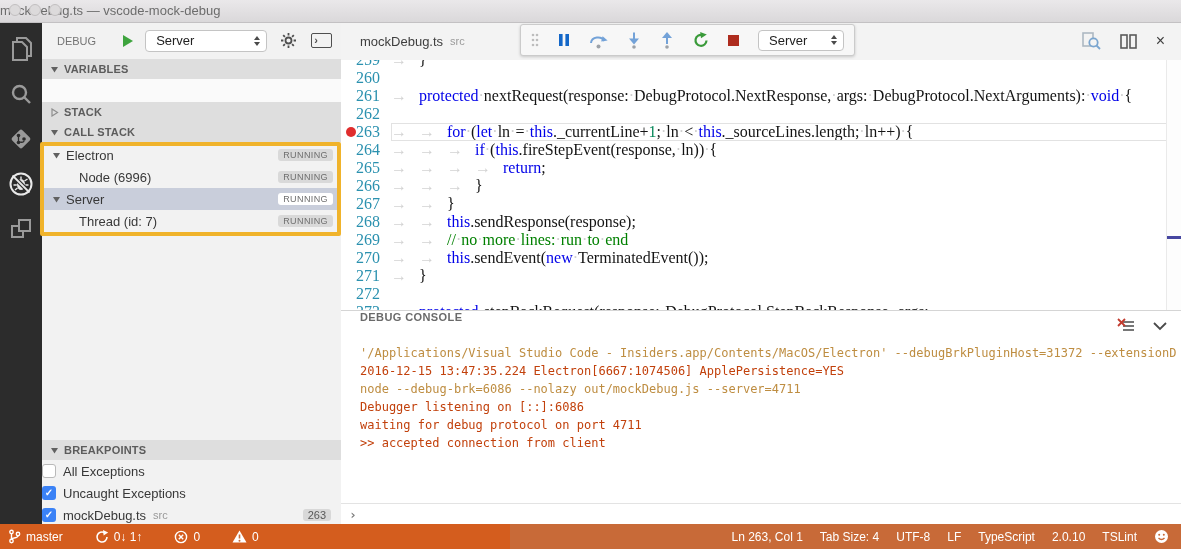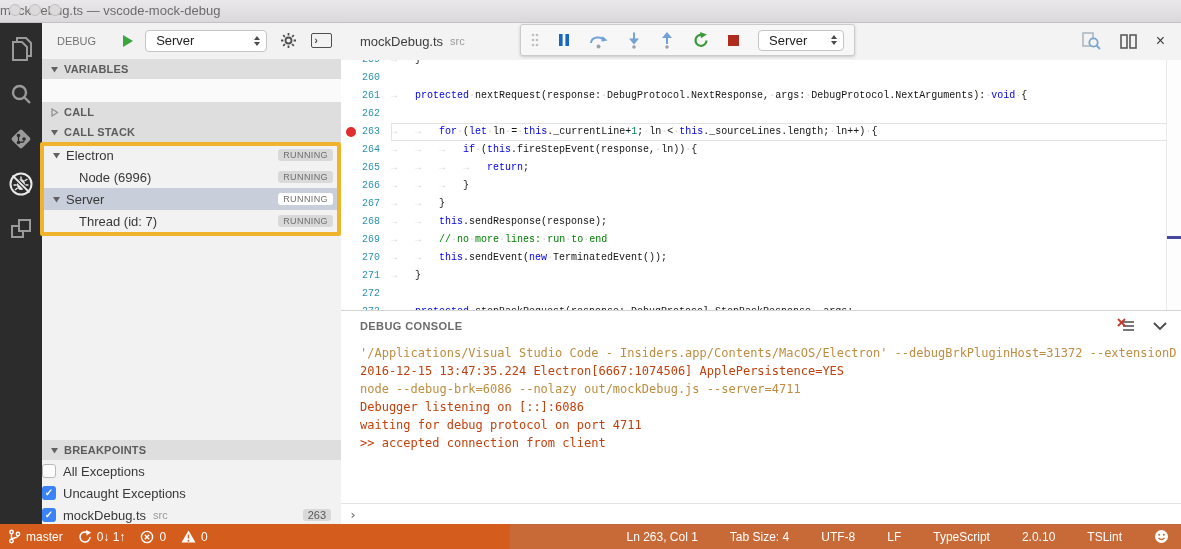--- a/index.html
+++ b/index.html
@@ -61,56 +61,56 @@
   .tab-detail{font-size:11px;color:#9B9B9B;margin-left:7px}
   .tab-actions{margin-left:auto;display:flex;align-items:center;gap:19px;padding-right:16px}
   .close-x{font-size:16px;color:#3F3F3F;line-height:1;cursor:pointer}
 
   .toolbar{position:absolute;left:179px;top:2px;height:30px;background:#F7F7F7;border:1px solid #CBCBCB;
     border-radius:3px;box-shadow:0 1px 3px rgba(0,0,0,.18);display:flex;align-items:center;gap:19px;
     padding:0 10px;z-index:10}
   .stop-sq{width:11px;height:11px;background:#AE2C1E;display:inline-block}
   .tb-dd{width:86px;height:21px}
 
-  .code{position:absolute;top:38px;left:0;right:0;bottom:0;font-family:Liberation Mono, monospace;font-size:10px;overflow:hidden}
+  .code{position:absolute;top:38px;left:0;right:0;bottom:0;font-family:Liberation Serif, serif;font-size:16px;overflow:hidden}
   #code-lines{margin-top:-9px}
   .cl{position:relative;height:18px;display:flex;line-height:18px}
   .gut{width:50px;flex:none;text-align:right;padding-right:11px;box-sizing:border-box;color:#2B91AF;position:relative}
   .bp-dot{position:absolute;left:5px;top:4px;width:10px;height:10px;border-radius:50%;background:#E02D2D}
   .ltext{white-space:pre;flex:1}
   .tok.kw{color:#0000E8}
   .tok.com{color:#008000}
   .tok.num{color:#09885A}
   .tok.id{color:#141414}
   .tok.ws{color:#D2D2D2}
   .dot{color:#CECECE}
   .cl.current::after{content:"";position:absolute;left:50px;right:14px;top:0;bottom:0;border:1px solid #E2E2E2;pointer-events:none}
   .ruler{position:absolute;top:0;right:0;bottom:0;width:14px;border-left:1px solid #EAEAEA;background:#FDFDFD}
   .rmarker{position:absolute;top:176px;left:0;right:0;height:3px;background:#4747A1}
 
   
   .panel{position:absolute;left:341px;top:310px;width:840px;height:214px;background:#fff;
     border-top:1px solid #D5D5D5;box-sizing:border-box;z-index:1}
-  .panel-header{height:30px;display:flex;align-items:center;padding:0 14px 0 19px}
+  .panel-header{height:30px;display:flex;padding:0 14px 0 19px}
   .panel-title{font-size:11px;color:#6A6A6A;letter-spacing:.4px;font-weight:bold}
   .panel-actions{margin-left:auto;display:flex;gap:17px;align-items:center}
   .console{position:absolute;top:33px;left:0;right:0;bottom:20px;padding-left:19px;overflow:hidden;
     font-family:"DejaVu Sans Mono",monospace;font-size:12px;line-height:18px}
   .console p{margin:0;white-space:pre}
   .c-tan{color:#BE8D41}.c-red{color:#c2410c}
   .con-input{position:absolute;left:0;right:0;bottom:0;height:20px;border-top:1px solid #E3E3E3;
     display:flex;align-items:center;padding-left:8px;color:#7A7A7A;font-size:13px;font-weight:bold;
     font-family:"DejaVu Sans Mono",monospace;cursor:text}
 
   
   .statusbar{position:absolute;left:0;top:524px;right:0;height:25px;color:#fff;font-size:12px;z-index:5}
   .sb-seg-left{position:absolute;left:0;top:0;bottom:0;width:510px;background:#D45D1E;
-    display:flex;align-items:center;padding-left:8px;gap:15px}
+    display:flex;align-items:center;padding-left:8px;gap:32px}
   .sb-seg-right{position:absolute;left:510px;top:0;bottom:0;right:0;background:#C86A38;
-    display:flex;align-items:center;justify-content:flex-end;padding-right:12px;gap:32px}
+    display:flex;align-items:center;justify-content:flex-end;padding-right:12px;gap:17px}
   .sb-item{display:flex;align-items:center;gap:5px;cursor:pointer;white-space:nowrap}
 
   
   .annotation{position:absolute;left:40px;top:142px;width:301px;height:94px;border:4px solid #F0B32B;
     border-radius:2px;box-sizing:border-box;z-index:40;pointer-events:none}
 </style>
 </head>
 <body>
 
 <div class="titlebar">
@@ -194,21 +194,21 @@
         <polygon points="1,2 8,2 4.5,7.5" fill="#616161"></polygon>
       </svg>
     <span class="sec-label">VARIABLES</span>
   </div>
   <div class="sec-content" style="top:57px;height:23px"></div>
 
   <div class="sec-header" style="top:80px">
     <svg class="tw" width="9" height="9">
         <polygon points="2,1 7.5,4.5 2,8" fill="none" stroke="#8E8E8E" stroke-width="1.2"></polygon>
       </svg>
-    <span class="sec-label">CALL</span>
+    <span class="sec-label">STACK</span>
   </div>
 
   <div class="sec-header" style="top:100px">
     <svg class="tw" width="9" height="9">
         <polygon points="1,2 8,2 4.5,7.5" fill="#616161"></polygon>
       </svg>
     <span class="sec-label">CALL STACK</span>
   </div>
   <div id="callstack-rows" style="position:absolute;top:122px;left:0;right:0">
       <div class="cs-row">

